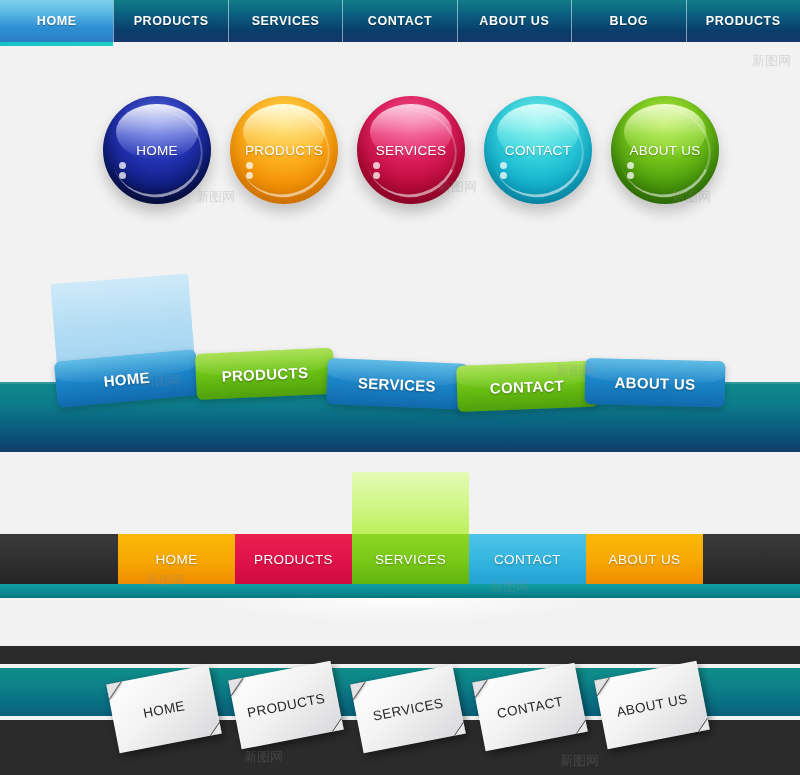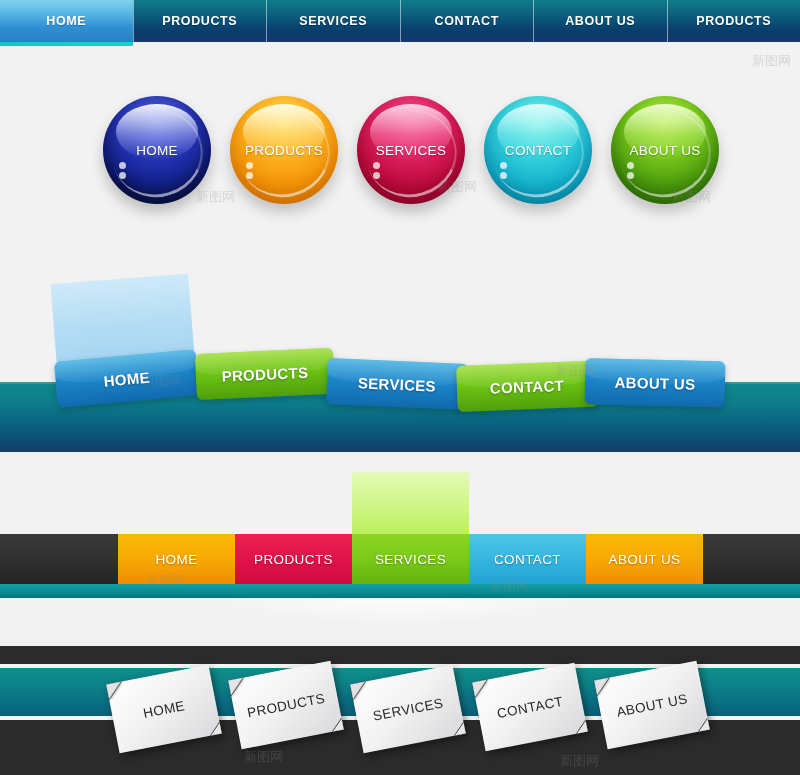--- a/index.html
+++ b/index.html
@@ -245,20 +245,23 @@
     <span class="label">PRODUCTS</span>
   </div>
   <div class="tab">
     <span class="label">SERVICES</span>
   </div>
   <div class="tab">
     <span class="label">CONTACT</span>
   </div>
   <div class="tab">
     <span class="label">ABOUT US</span>
+  </div>
+  <div class="tab">
+    <span class="label">BLOG</span>
   </div>
   <div class="tab">
     <span class="label">PRODUCTS</span>
   </div>
 </div>
 
 <div id="orb-row">
   <div class="orb" id="orb-0">
     <span class="orb-body"></span>
     <span class="orb-gloss"></span>

